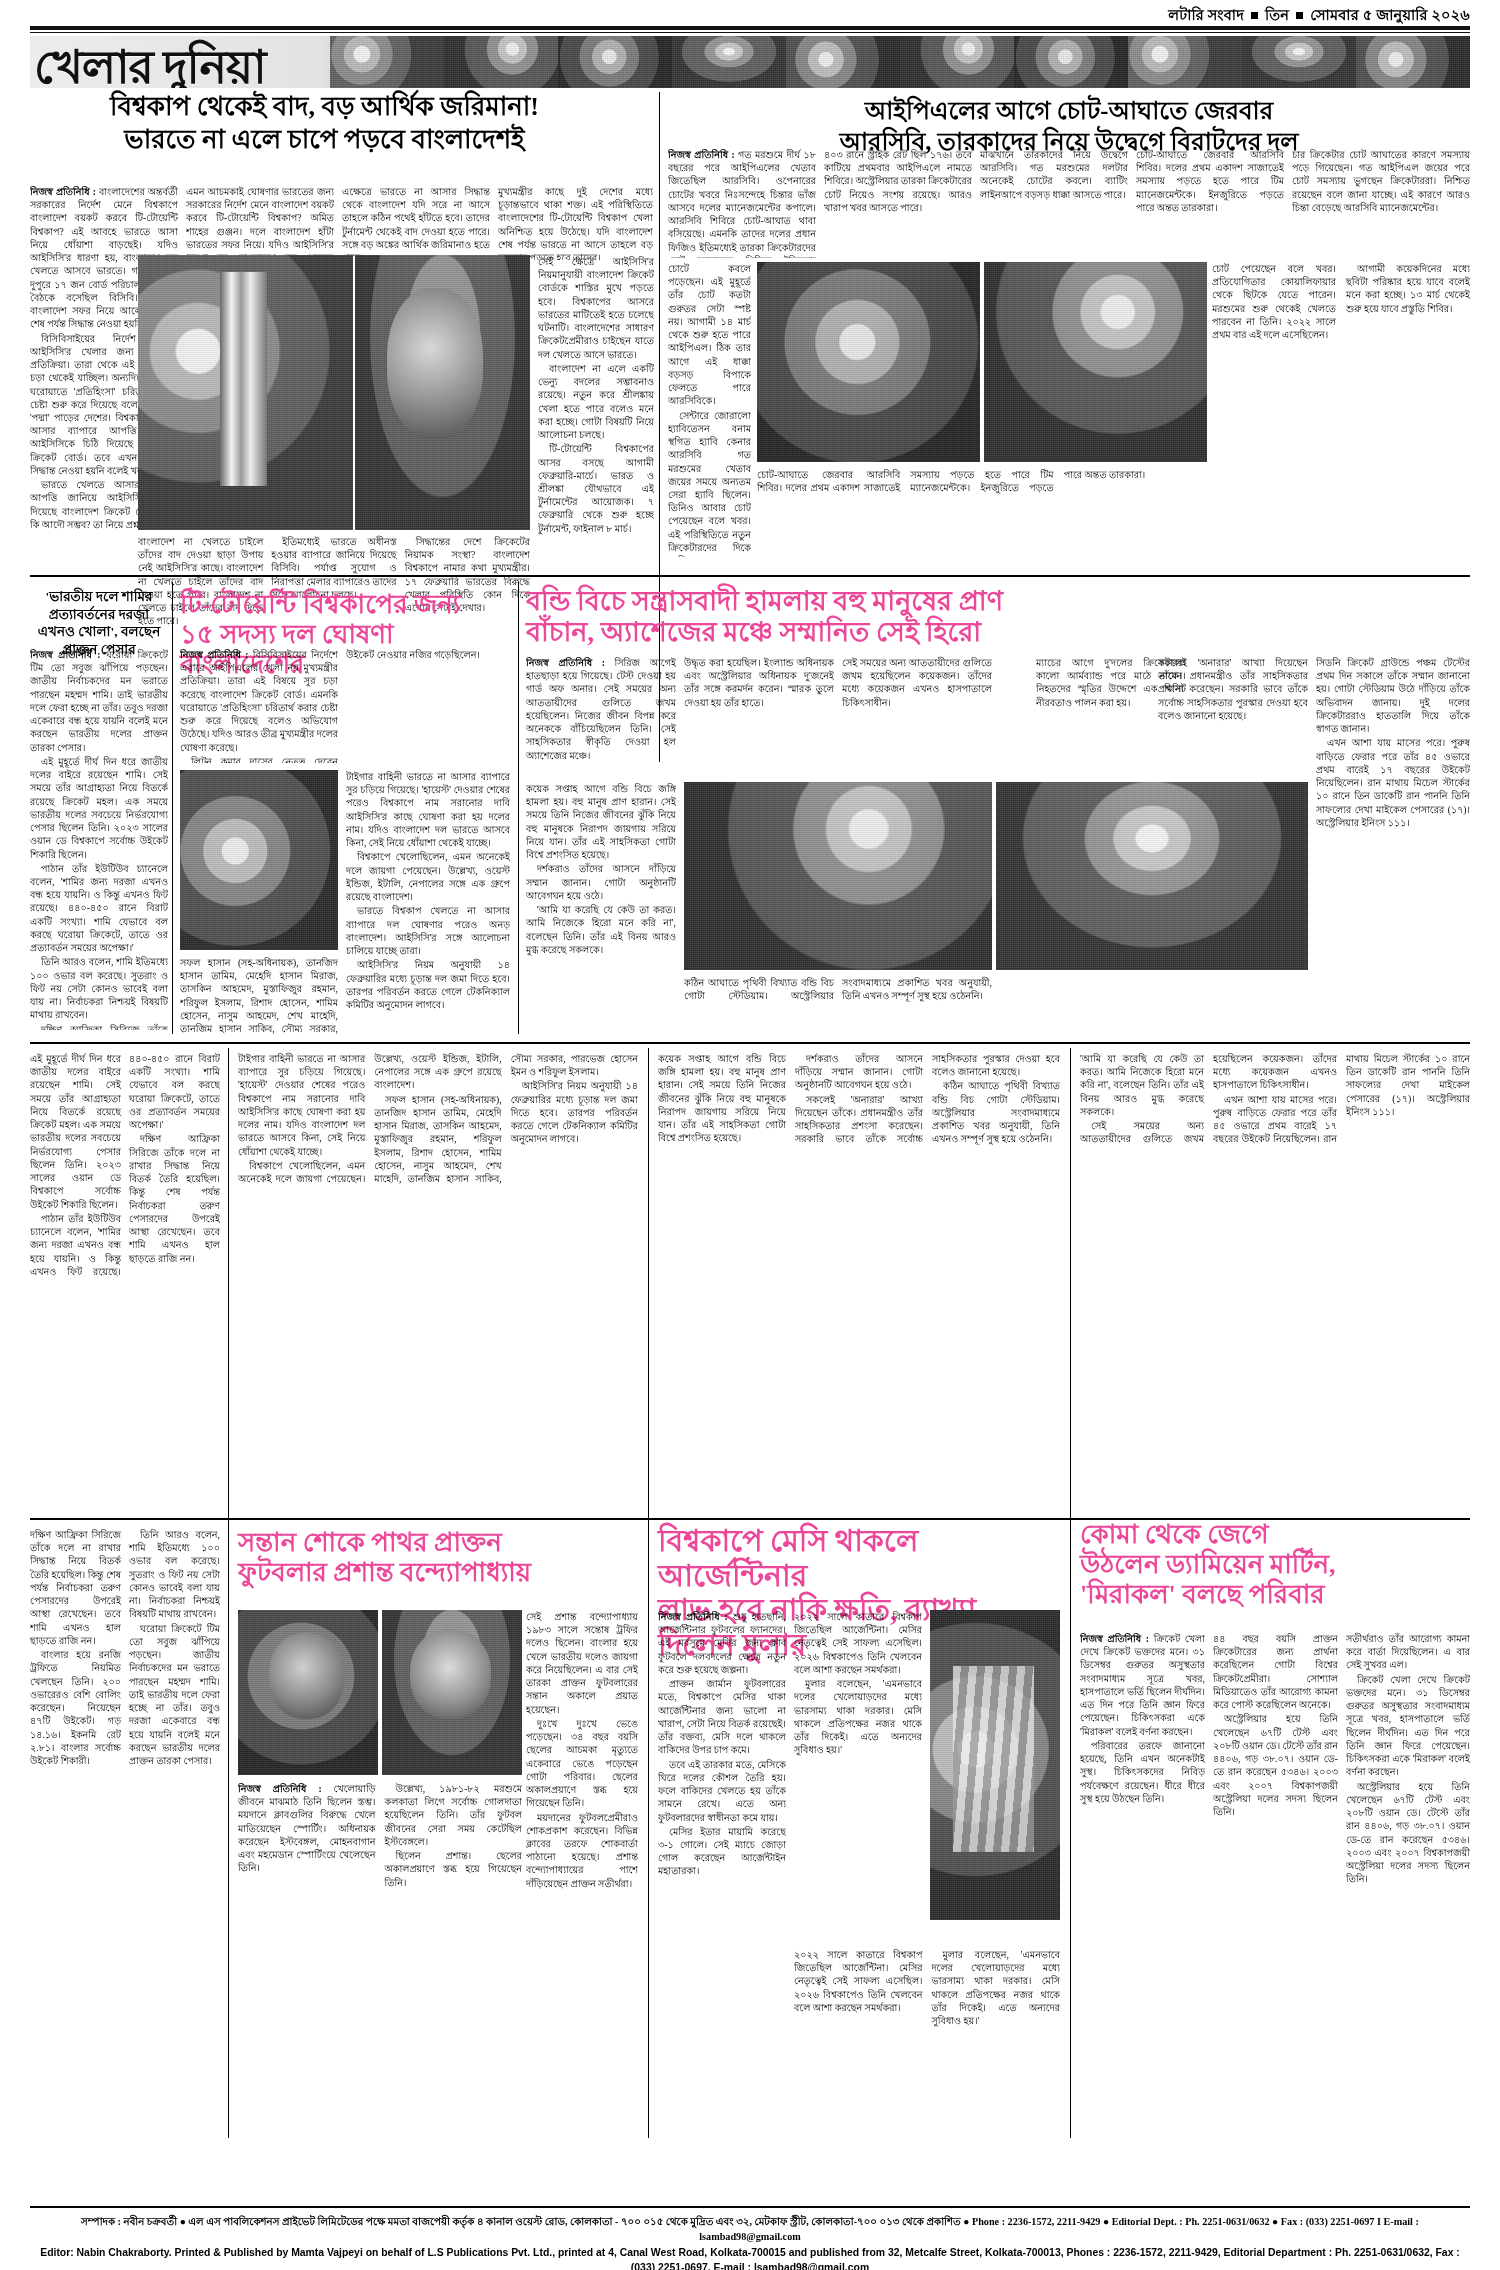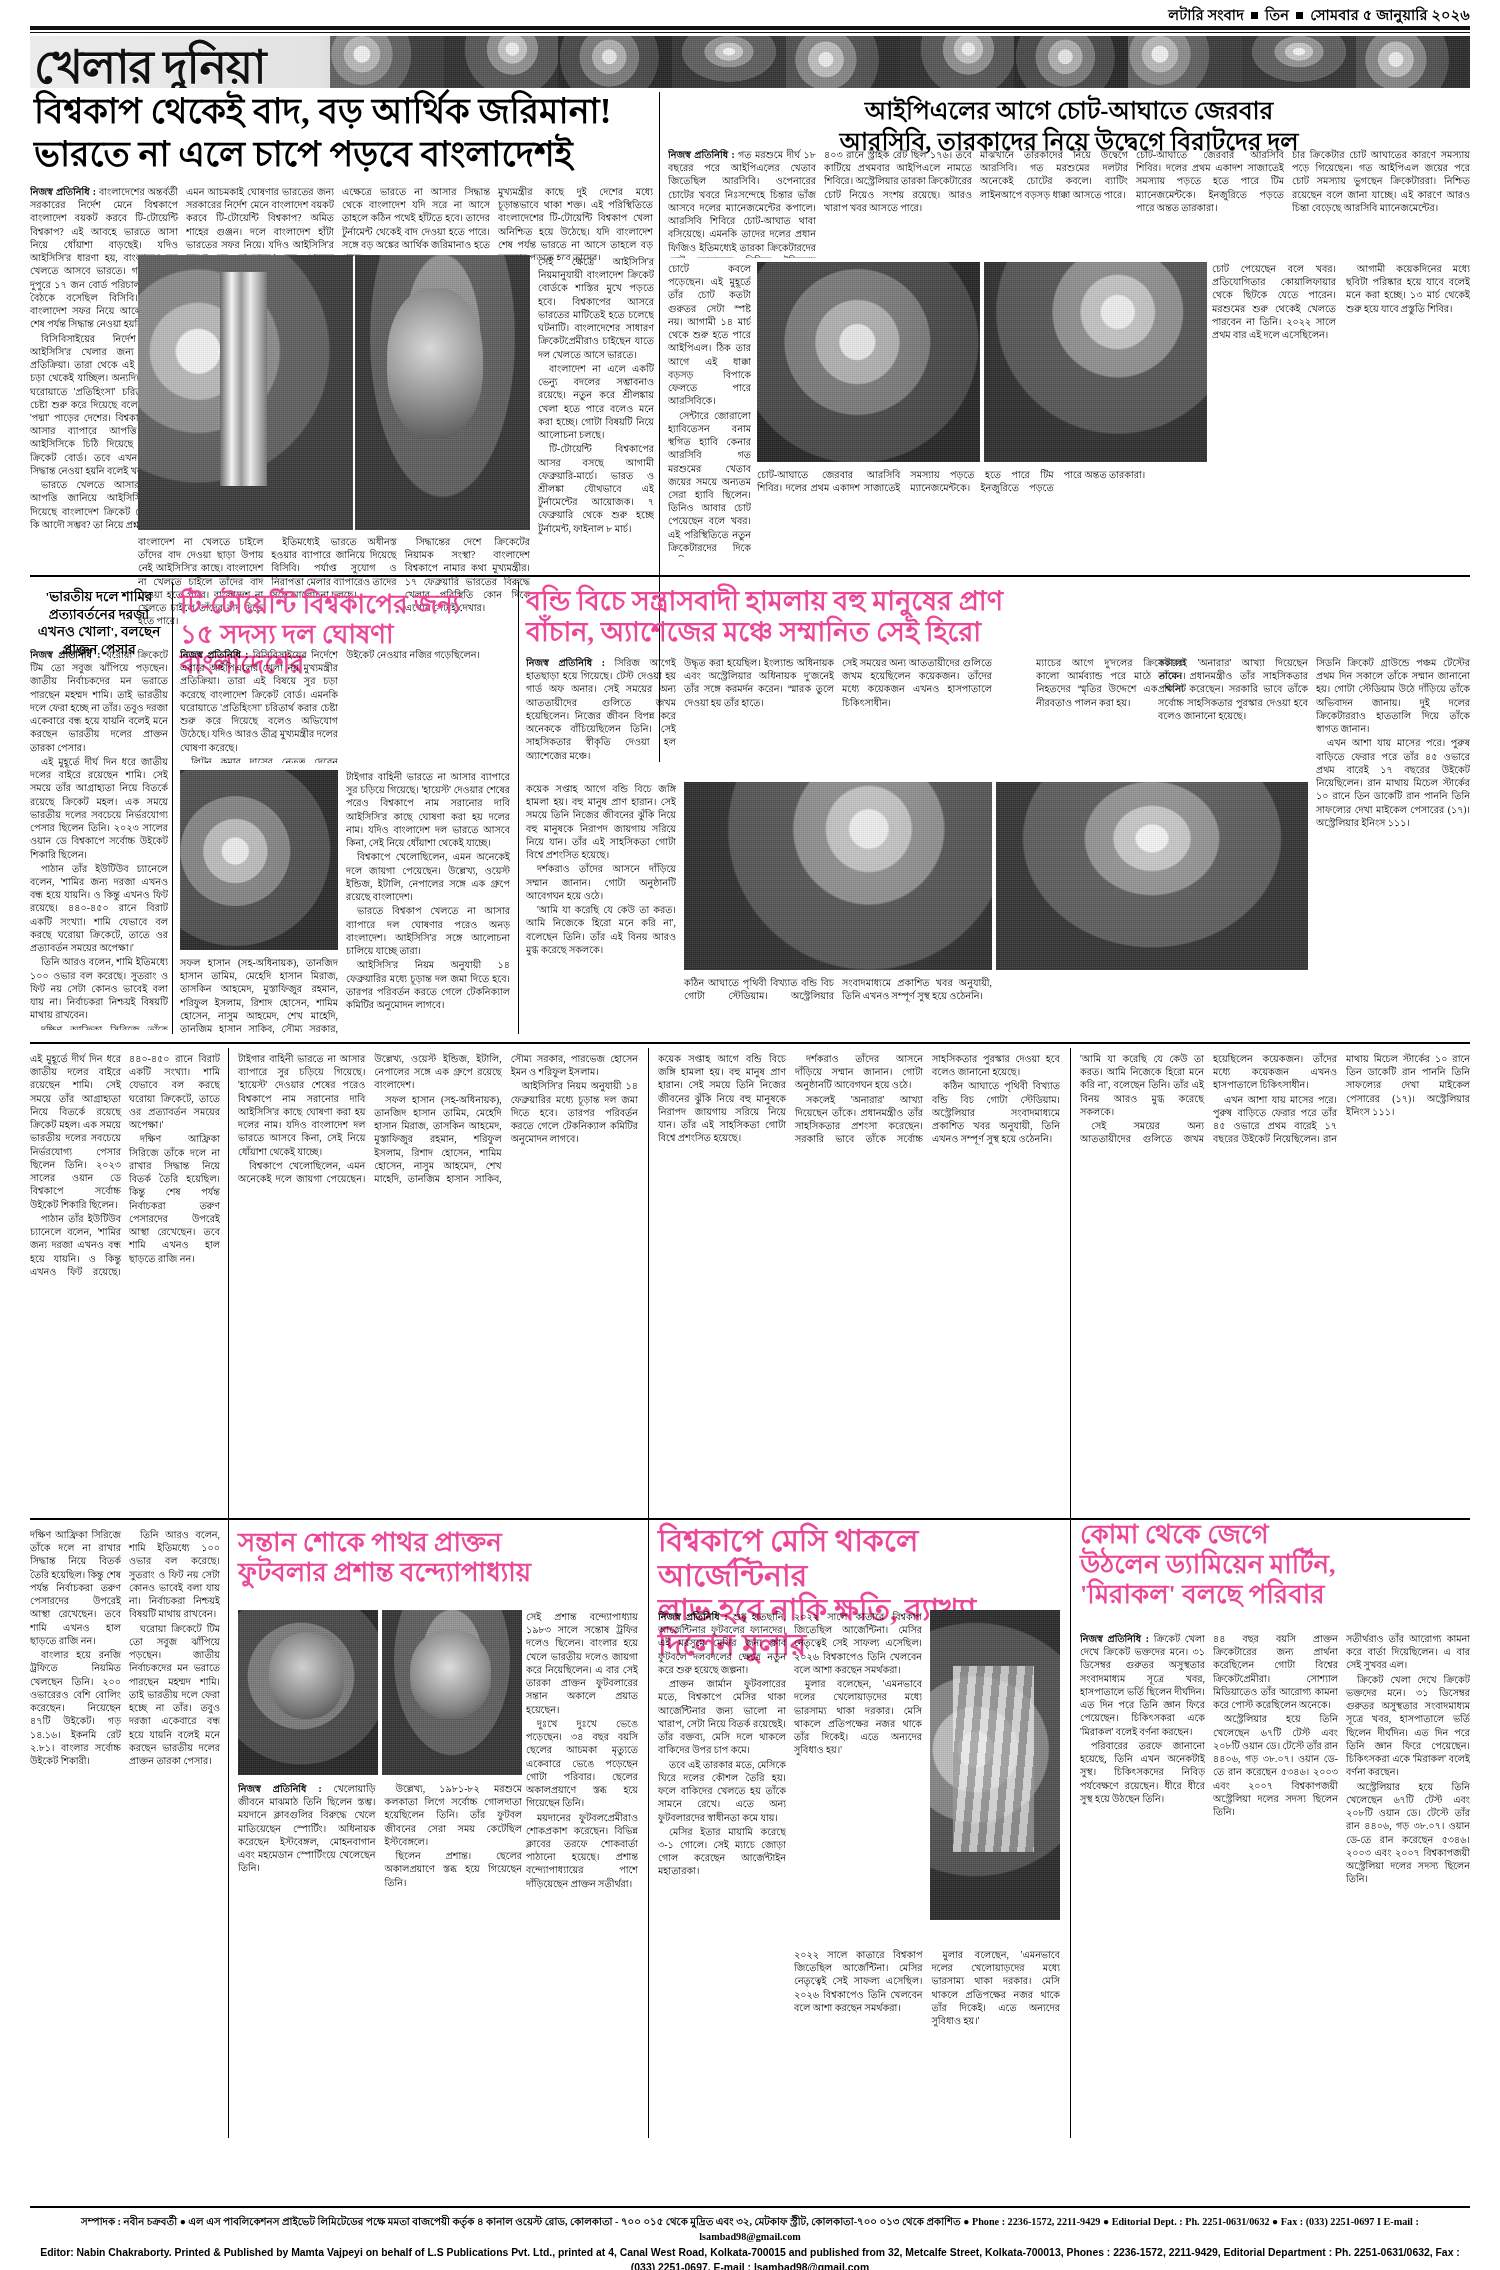--- a/index.html
+++ b/index.html
@@ -57,21 +57,21 @@
   .grain{position:absolute;inset:0;opacity:.30;
      background-image:
        repeating-linear-gradient(0deg,rgba(255,255,255,.25) 0 1px,rgba(0,0,0,.18) 1px 2px),
        repeating-linear-gradient(90deg,rgba(255,255,255,.16) 0 1px,rgba(0,0,0,.12) 1px 2px);}
 
   
   .hl{
     font-family:"Liberation Serif",serif;
     font-weight:bold;line-height:1.12;color:#000;
   }
-  .lead-hl{position:absolute;left:34px;top:92px;width:625px;font-size:35px;text-align:left;}
+  .lead-hl{position:absolute;left:12px;top:92px;width:625px;font-size:26px;text-align:center;}
   .lead-hl .l2{display:block;margin-top:4px;}
 
   .ipl-hl{position:absolute;left:668px;top:96px;width:802px;font-size:24.5px;line-height:1.26;text-align:center;}
 
   .vsep{position:absolute;background:#000;width:1px;}
   .hsep2{position:absolute;background:#000;height:2px;}
 
   
   .col{
     position:absolute;

